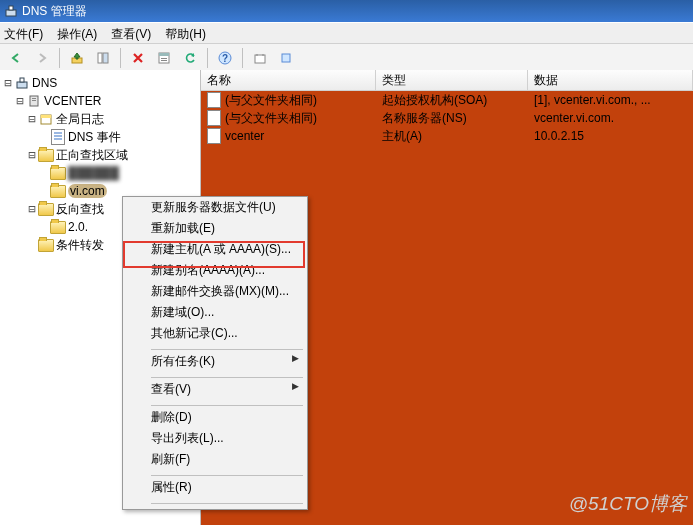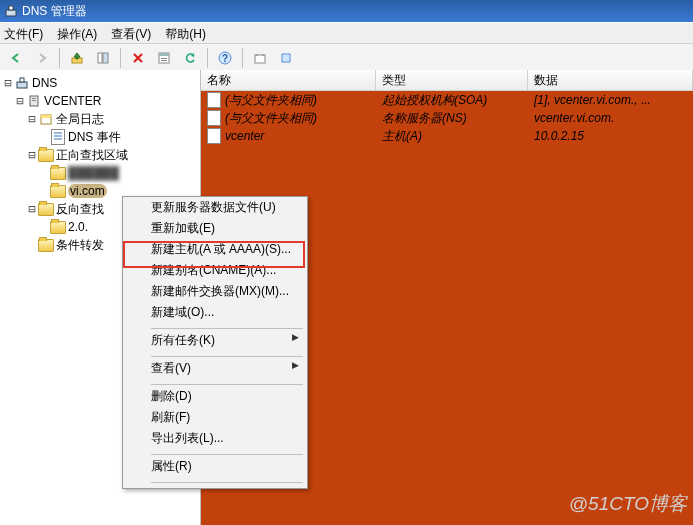--- a/index.html
+++ b/index.html
@@ -11,21 +11,21 @@
   .toolbar{height:28px;background:#f3f3f3;border-bottom:1px solid #d0d0d0;display:flex;align-items:center;padding:0 4px;gap:2px;}
   .tbtn{width:22px;height:22px;display:flex;align-items:center;justify-content:center;border:1px solid transparent;border-radius:2px;}
   .tsep{width:1px;height:20px;background:#c0c0c0;margin:0 3px;}
   .body{position:absolute;top:70px;bottom:0;left:0;right:0;display:flex;}
   .treepane{width:200px;border-right:1px solid #c0c0c0;background:#fff;overflow:auto;padding:4px 0;}
   .listpane{flex:1;background:#c2410c;position:relative;}
   .listheader{height:20px;background:linear-gradient(#fdfdfd,#ececec);border-bottom:1px solid #d0d0d0;display:flex;}
   .listheader div{border-right:1px solid #d0d0d0;padding:2px 6px;box-sizing:border-box;}
   .col0{width:175px;} .col1{width:152px;} .col2{flex:1;}
   .listrow{height:18px;display:flex;align-items:center;}
-  .listrow .cell{padding:0 6px;box-sizing:border-box;display:flex;align-items:center;gap:4px;font-style:italic;}
+  .listrow .cell{padding:0 6px;box-sizing:border-box;display:flex;align-items:center;gap:4px;}
   .tree-row{display:flex;align-items:center;height:18px;white-space:nowrap;}
   .tree-row .exp{width:12px;text-align:center;font-family:monospace;color:#555;}
   .tree-row .ticon{width:16px;height:14px;display:inline-flex;align-items:center;justify-content:center;margin-right:2px;}
   .indent{display:inline-block;}
   .sel{background:#c9b384;color:#000;padding:0 2px;border-radius:7px;}
   .blur{filter:blur(2px);opacity:.7;}
   .folder{width:14px;height:11px;background:linear-gradient(#fff2b8,#f0c84a);border:1px solid #c2a436;border-radius:1px;display:inline-block;position:relative;}
   .folder::before{content:"";position:absolute;top:-3px;left:0;width:6px;height:3px;background:#f0c84a;border:1px solid #c2a436;border-bottom:none;}
   .fileico{width:12px;height:14px;background:#fff;border:1px solid #888;display:inline-block;position:relative;}
   .bookico{width:12px;height:14px;background:#fff;border:1px solid #888;display:inline-block;position:relative;}
@@ -264,45 +264,48 @@
     <div class="item">
         <span>更新服务器数据文件(U)</span>
       </div>
     <div class="item">
         <span>重新加载(E)</span>
       </div>
     <div class="item">
         <span>新建主机(A 或 AAAA)(S)...</span>
       </div>
     <div class="item">
-        <span>新建别名(CNAME)(A)...</span>
+        <span>新建别名(AAAA)(A)...</span>
       </div>
     <div class="item">
         <span>新建邮件交换器(MX)(M)...</span>
       </div>
     <div class="item">
         <span>新建域(O)...</span>
+      </div>
+    <div class="item">
+        <span>其他新记录(C)...</span>
       </div>
     <div class="sep"></div>
     <div class="item arrow">
         <span>所有任务(K)</span>
       </div>
     <div class="sep"></div>
     <div class="item arrow">
         <span>查看(V)</span>
       </div>
     <div class="sep"></div>
     <div class="item">
         <span>删除(D)</span>
       </div>
     <div class="item">
+        <span>导出列表(L)...</span>
+      </div>
+    <div class="item">
         <span>刷新(F)</span>
-      </div>
-    <div class="item">
-        <span>导出列表(L)...</span>
       </div>
     <div class="sep"></div>
     <div class="item">
         <span>属性(R)</span>
       </div>
     <div class="sep"></div>
 
   </div>
 
   <div class="highlight-box" style="left:123px;top:241px;width:178px;height:23px;"></div>

